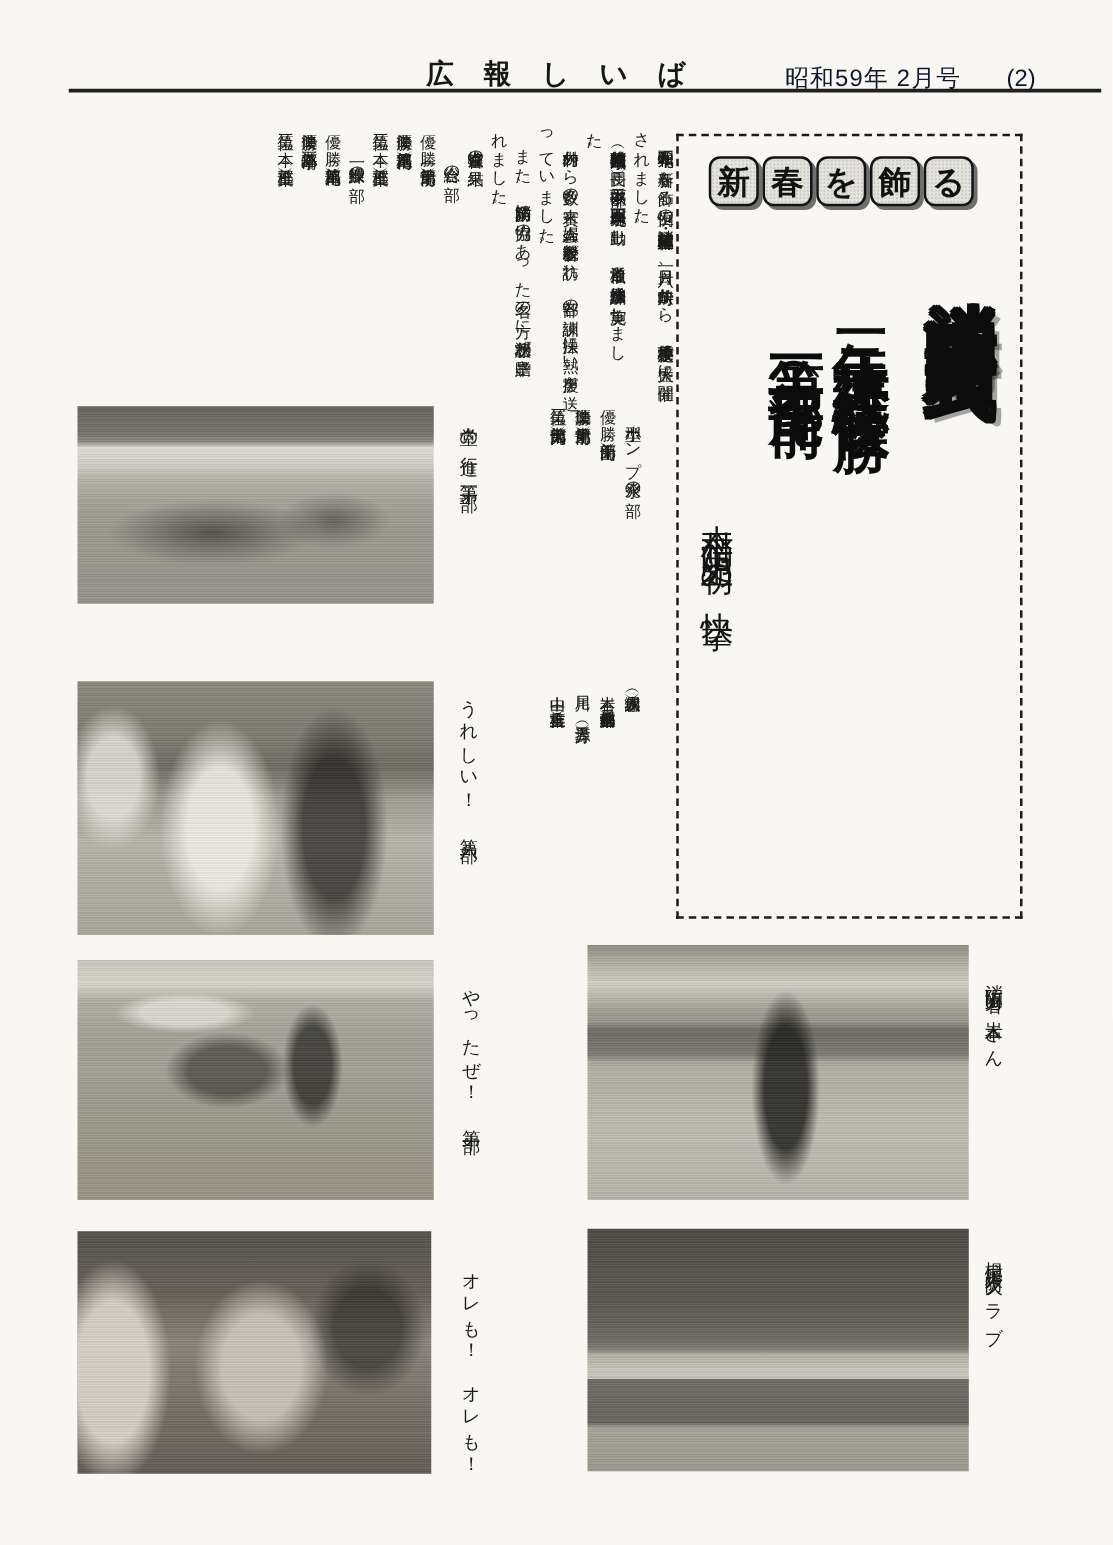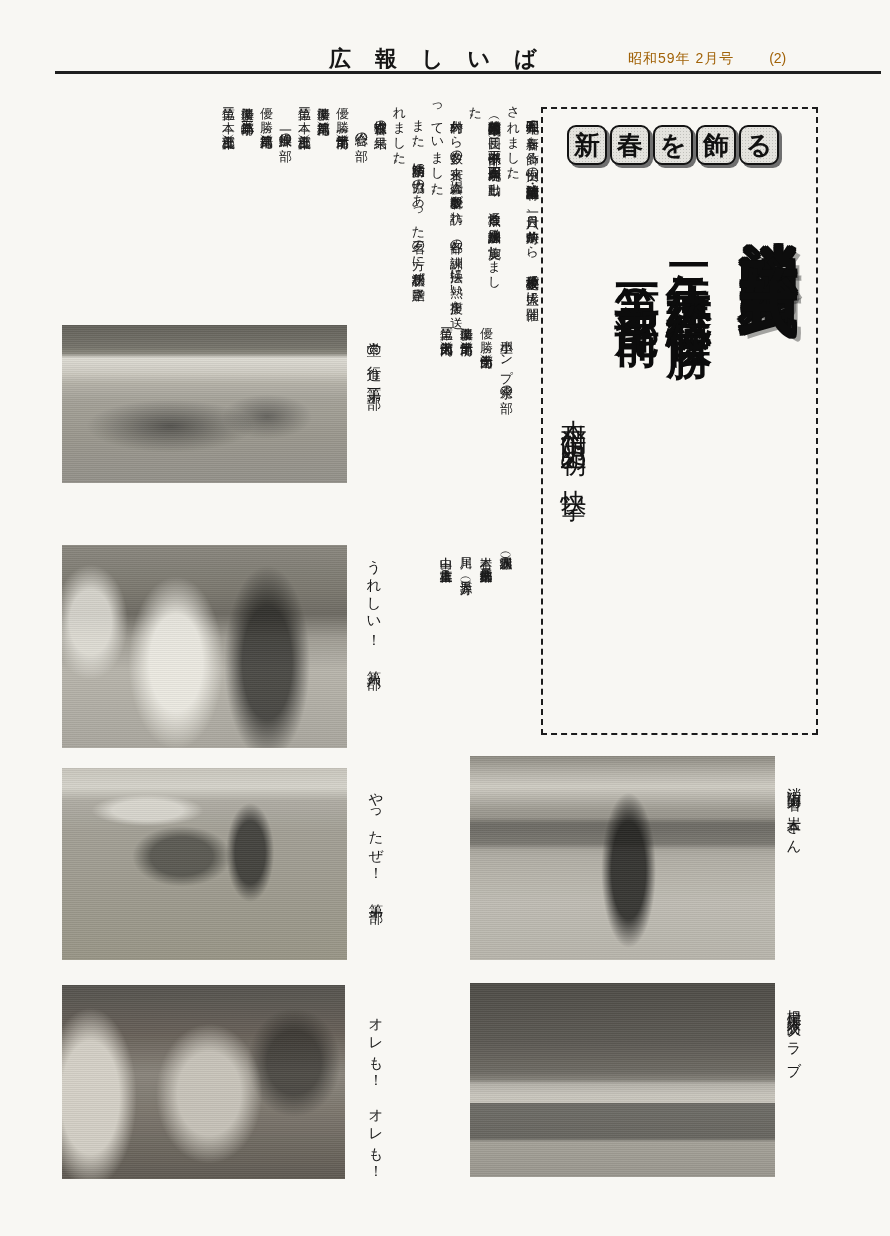--- a/index.html
+++ b/index.html
@@ -7,25 +7,25 @@
     position:relative;width:890px;height:1236px;margin:0 auto;
     background:#f8f7f3;color:#1b1b1b;overflow:hidden;
     font-family:"Liberation Sans",sans-serif;
   }
   .vtext{
     writing-mode:vertical-rl;text-orientation:mixed;
     position:absolute;white-space:normal;
   }
   
   .np-title{
-    position:absolute;left:329px;top:44px;width:230px;
+    position:absolute;left:341px;top:44px;width:230px;
     font-size:22px;font-weight:700;letter-spacing:1px;color:#161616;
   }
   .issue-line{
-    position:absolute;left:628px;top:50px;font-size:14px;color:#a16207;
+    position:absolute;left:628px;top:50px;font-size:19px;color:#0f172a;
     letter-spacing:1px;white-space:nowrap;
   }
   .issue-line .pgno{margin-left:30px;letter-spacing:0;}
   .header-rule{
     position:absolute;left:55px;top:71px;width:826px;height:3px;background:#1f1f1f;
   }
   
   .article-body{
     left:56px;top:97px;width:486px;height:212px;
     font-family:"Liberation Serif",serif;

